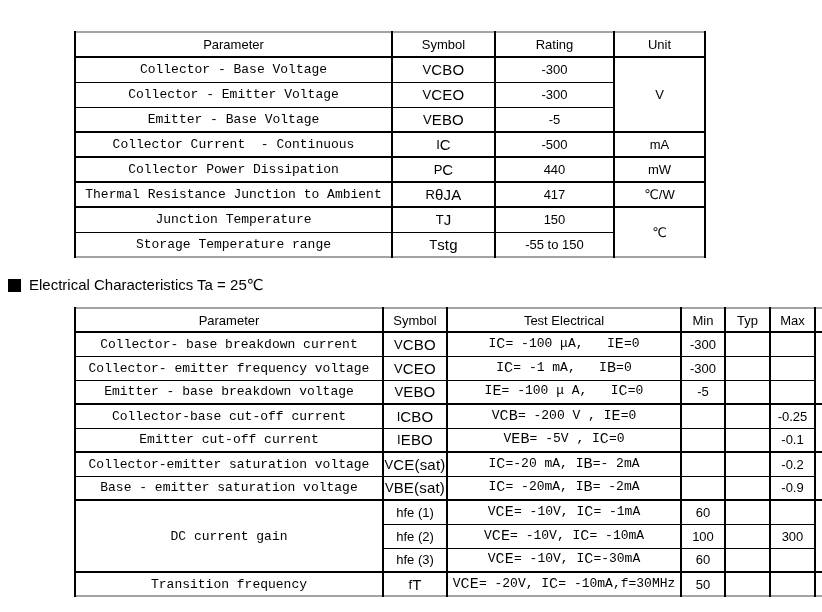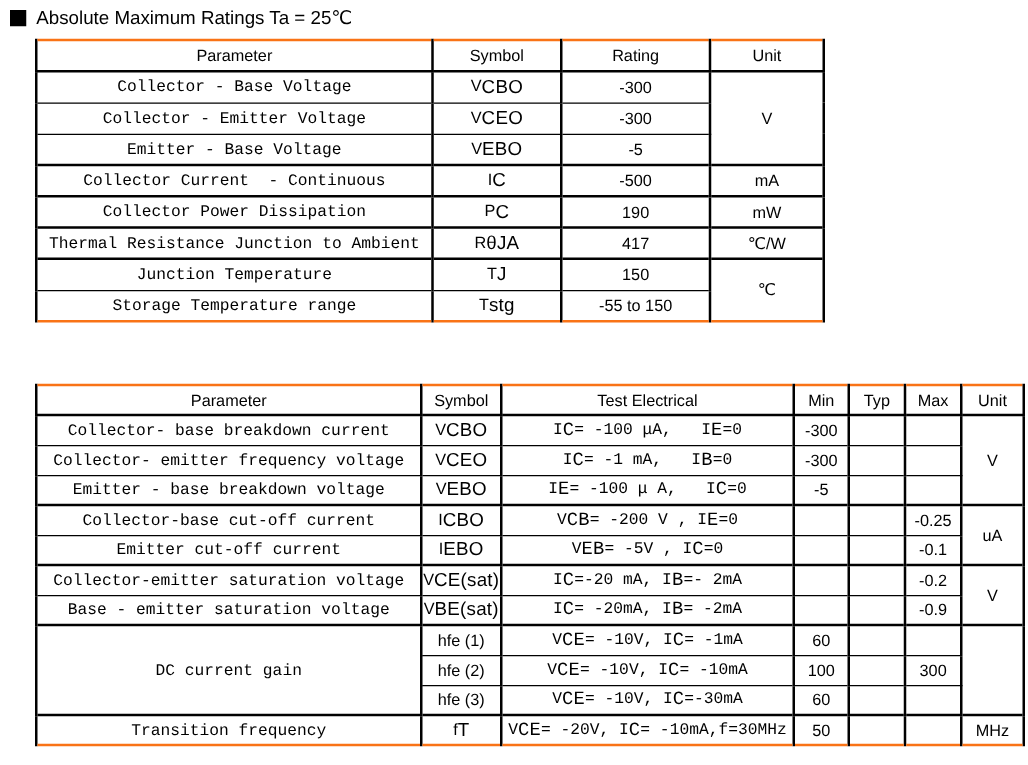--- a/index.html
+++ b/index.html
@@ -31,21 +31,22 @@
     background: #000;
     flex: 0 0 auto;
   }
   #heading1 { top: 5px; }
   #heading2 { top: 276px; }
 
   table.ds {
     position: absolute;
     border-collapse: collapse;
     table-layout: fixed;
-    border: 2px solid #f97316;
+    border: 2px solid #a3a3a3;
+    margin-left: 46px;
   }
   #t1 { left: 28px; top: 31px; width: 630px; }
   #t2 { left: 28px; top: 307px; width: 790px; }
 
   table.ds th, table.ds td {
     border: 1px solid #000;
     border-left-width: 2px;
     border-right-width: 2px;
     font-size: 13px;
     font-weight: normal;
@@ -63,24 +64,20 @@
 
   td.left { text-align: left; padding-left: 7px; font-family: Liberation Mono, monospace; }
 
   .sb { font-size: 15px; vertical-align: -0.06em; letter-spacing: 0.2px; }
 </style>
 </head>
 <body>
 
 <div class="page">
 
-  <div class="section-heading" id="heading1">
-    <span class="sq"></span>
-    <span>Absolute Maximum Ratings Ta = 25℃</span>
-  </div>
 
   <table class="ds" id="t1">
     <colgroup>
         <col style="width:317px">
         <col style="width:103px">
         <col style="width:119px">
         <col style="width:91px">
       </colgroup>
     <tbody>
       <tr class="h">
@@ -107,21 +104,21 @@
       </tr>
       <tr class="g">
         <td class="left">Collector Current&nbsp; - Continuous</td>
         <td><span>I</span><span class="sb">C</span></td>
         <td>-500</td>
         <td>mA</td>
       </tr>
       <tr class="g">
         <td class="left">Collector Power Dissipation</td>
         <td><span>P</span><span class="sb">C</span></td>
-        <td>190</td>
+        <td>440</td>
         <td>mW</td>
       </tr>
       <tr class="g">
         <td class="left">Thermal Resistance Junction to Ambient</td>
         <td><span>R</span><span class="sb">θJA</span></td>
         <td>417</td>
         <td>℃/W</td>
       </tr>
       <tr class="g">
         <td class="left">Junction Temperature</td>
@@ -130,20 +127,24 @@
         <td rowspan="2">℃</td>
       </tr>
       <tr>
         <td class="left">Storage Temperature range</td>
         <td><span>T</span><span class="sb">stg</span></td>
         <td>-55 to 150</td>
       </tr>
     </tbody>
   </table>
 
+  <div class="section-heading" id="heading2">
+    <span class="sq"></span>
+    <span>Electrical Characteristics Ta = 25℃</span>
+  </div>
 
   <table class="ds" id="t2">
     <colgroup>
         <col style="width:308px">
         <col style="width:64px">
         <col style="width:234px">
         <col style="width:44px">
         <col style="width:45px">
         <col style="width:45px">
         <col style="width:50px">

